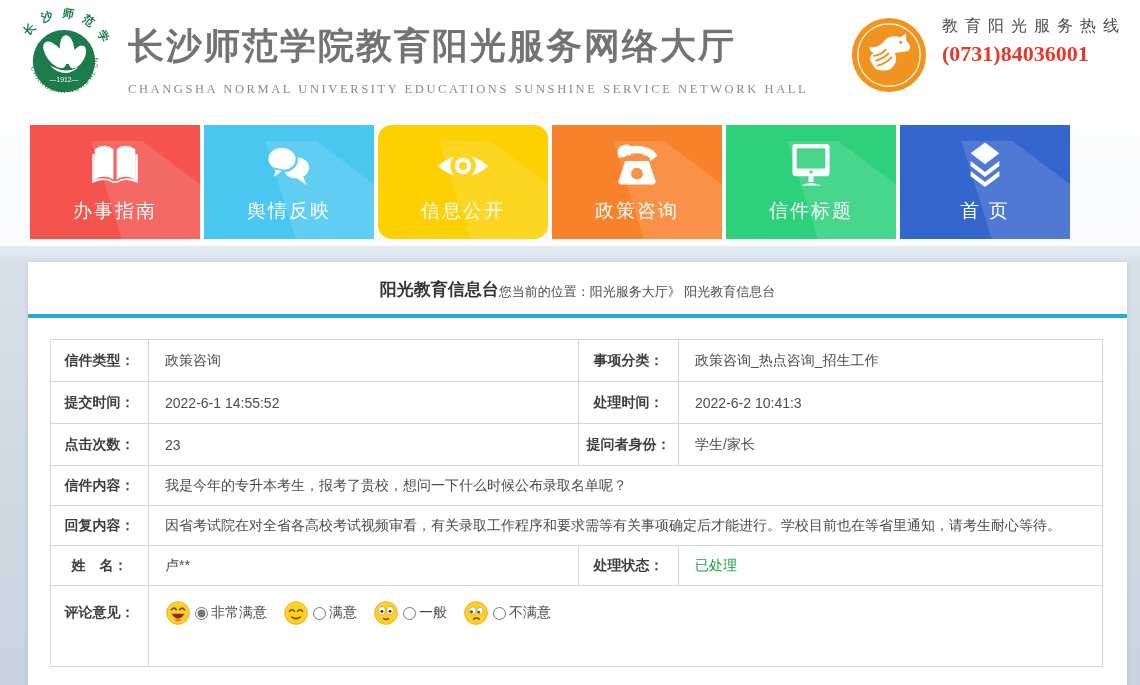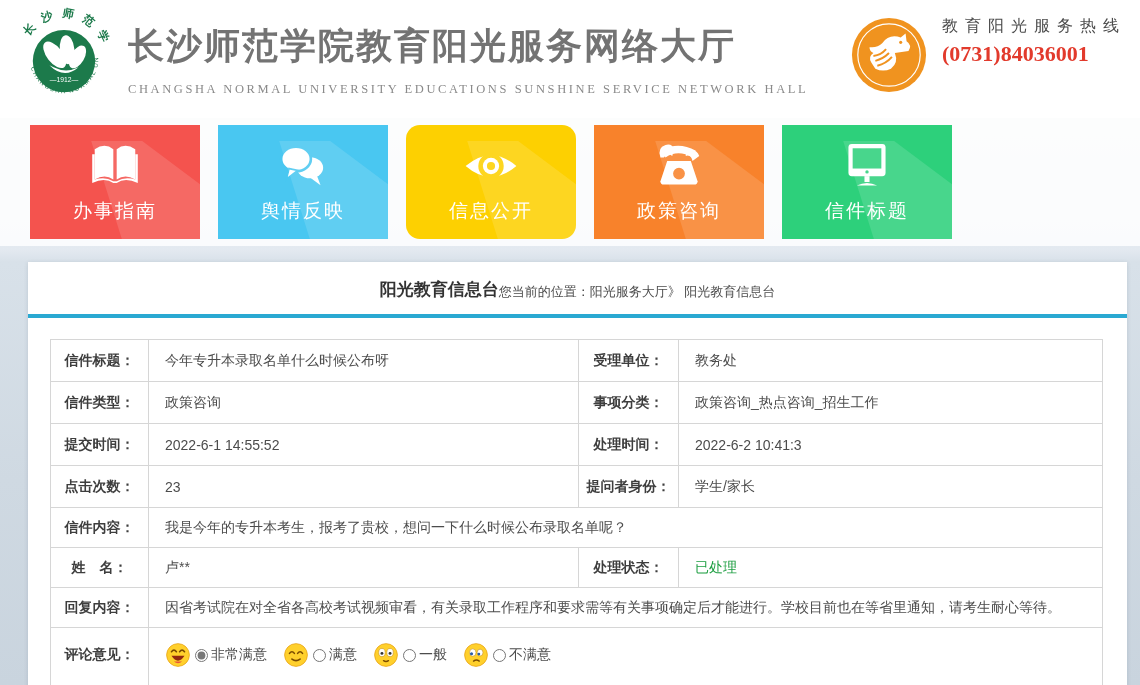--- a/index.html
+++ b/index.html
@@ -25,21 +25,21 @@
   }
   .hotline { position:absolute; right:14px; top:16px; display:flex; align-items:flex-start; }
   .hotline-logo { width:78px; height:78px; margin-right:14px; }
   .hotline-label { font-size:16px; color:#4c4c4c; letter-spacing:7px; font-weight:500; white-space:nowrap; }
   .hotline-number {
     margin-top:4px; font-family:"Liberation Serif","DejaVu Serif",serif;
     font-size:22px; font-weight:700; color:#e23a2c; white-space:nowrap;
   }
   
   .nav-band { height:128px; background:rgba(255,255,255,0.82); padding:7px 0 0 30px; }
-  .tiles { display:flex; gap:18px; }
+  .tiles { display:flex; gap:4px; }
   .tile {
     position:relative; width:170px; height:114px; overflow:hidden;
     display:flex; flex-direction:column; align-items:center; justify-content:flex-start;
     cursor:pointer; text-decoration:none;
   }
   .tile::before {
     content:""; position:absolute; inset:0; pointer-events:none;
     background:rgba(255,255,255,0.13);
     clip-path:polygon(36% 14%, 66% 14%, 100% 52%, 100% 100%, 54% 100%);
   }
@@ -181,44 +181,48 @@
         <svg viewBox="0 0 64 64" width="54" height="54">
           <rect x="10" y="6" width="44" height="38" rx="4" fill="#fff"></rect>
           <rect x="15" y="11" width="34" height="24" fill="#2dd07b"></rect>
           <circle cx="32" cy="39" r="2" fill="#2dd07b"></circle>
           <rect x="29" y="44" width="6" height="7" fill="#fff"></rect>
           <path d="M20 55 Q32 49 44 55 Z" fill="#fff"></path>
         </svg>
       </span>
       <span class="tile-label">信件标题</span>
     </a>
+    <a class="tile" style="background-color: rgb(53, 102, 205);">
+      <span class="tile-icon">
+        <svg viewBox="0 0 64 64" width="54" height="54" fill="#fff">
+          <polygon points="32,4 49,17 32,30 15,17"></polygon>
+          <path d="M15 26 L32 39 L49 26 L49 32 L32 45 L15 32 Z"></path>
+          <path d="M15 38 L32 51 L49 38 L49 44 L32 57 L15 44 Z"></path>
+        </svg>
+      </span>
+      <span class="tile-label">首 页</span>
+    </a>
   </div>
 </nav>
 
 <main class="card">
   <div class="card-head">
     <h2 class="page-title">阳光教育信息台</h2>
     <div class="breadcrumb">您当前的位置：阳光服务大厅》 阳光教育信息台</div>
   </div>
   <div class="divider" style="background-color: rgb(42, 169, 210);"></div>
 
   <table class="detail-table">
     <colgroup>
         <col style="width:98px">
         <col style="width:430px">
         <col style="width:100px">
         <col>
       </colgroup>
     <tbody>
-        <tr>
-      <td class="lbl">信件标题：</td>
-      <td class="val">今年专升本录取名单什么时候公布呀</td>
-      <td class="lbl">受理单位：</td>
-      <td class="val">教务处</td>
-    </tr>
     <tr>
       <td class="lbl">信件类型：</td>
       <td class="val">政策咨询</td>
       <td class="lbl">事项分类：</td>
       <td class="val">政策咨询_热点咨询_招生工作</td>
     </tr>
     <tr>
       <td class="lbl">提交时间：</td>
       <td class="val">2022-6-1 14:55:52</td>
       <td class="lbl">处理时间：</td>
@@ -228,28 +232,28 @@
       <td class="lbl">点击次数：</td>
       <td class="val">23</td>
       <td class="lbl">提问者身份：</td>
       <td class="val">学生/家长</td>
     </tr>
     <tr>
       <td class="lbl tall">信件内容：</td>
       <td class="val tall" colspan="3">我是今年的专升本考生，报考了贵校，想问一下什么时候公布录取名单呢？</td>
     </tr>
     <tr>
+      <td class="lbl tall">回复内容：</td>
+      <td class="val tall" colspan="3">因省考试院在对全省各高校考试视频审看，有关录取工作程序和要求需等有关事项确定后才能进行。学校目前也在等省里通知，请考生耐心等待。</td>
+    </tr>
+    <tr>
       <td class="lbl tall">姓　名：</td>
       <td class="val tall">卢**</td>
       <td class="lbl tall">处理状态：</td>
       <td class="val tall status-value" style="color: rgb(29, 158, 65);">已处理</td>
-    </tr>
-    <tr>
-      <td class="lbl tall">回复内容：</td>
-      <td class="val tall" colspan="3">因省考试院在对全省各高校考试视频审看，有关录取工作程序和要求需等有关事项确定后才能进行。学校目前也在等省里通知，请考生耐心等待。</td>
     </tr>
     <tr>
       <td class="lbl" style="vertical-align:top; padding-top:18px;">评论意见：</td>
       <td class="feedback-cell" colspan="3">
         <div class="feedback-options">
           <label class="option">
             <span class="emoji">
               <svg viewBox="0 0 32 32" width="26" height="26">
                 <circle cx="16" cy="16" r="14" fill="#ffd02c" stroke="#e8a416" stroke-width="1"></circle>
                 <path d="M8 12 q3 -4 6 0" stroke="#7a4b00" stroke-width="2" fill="none" stroke-linecap="round"></path>

